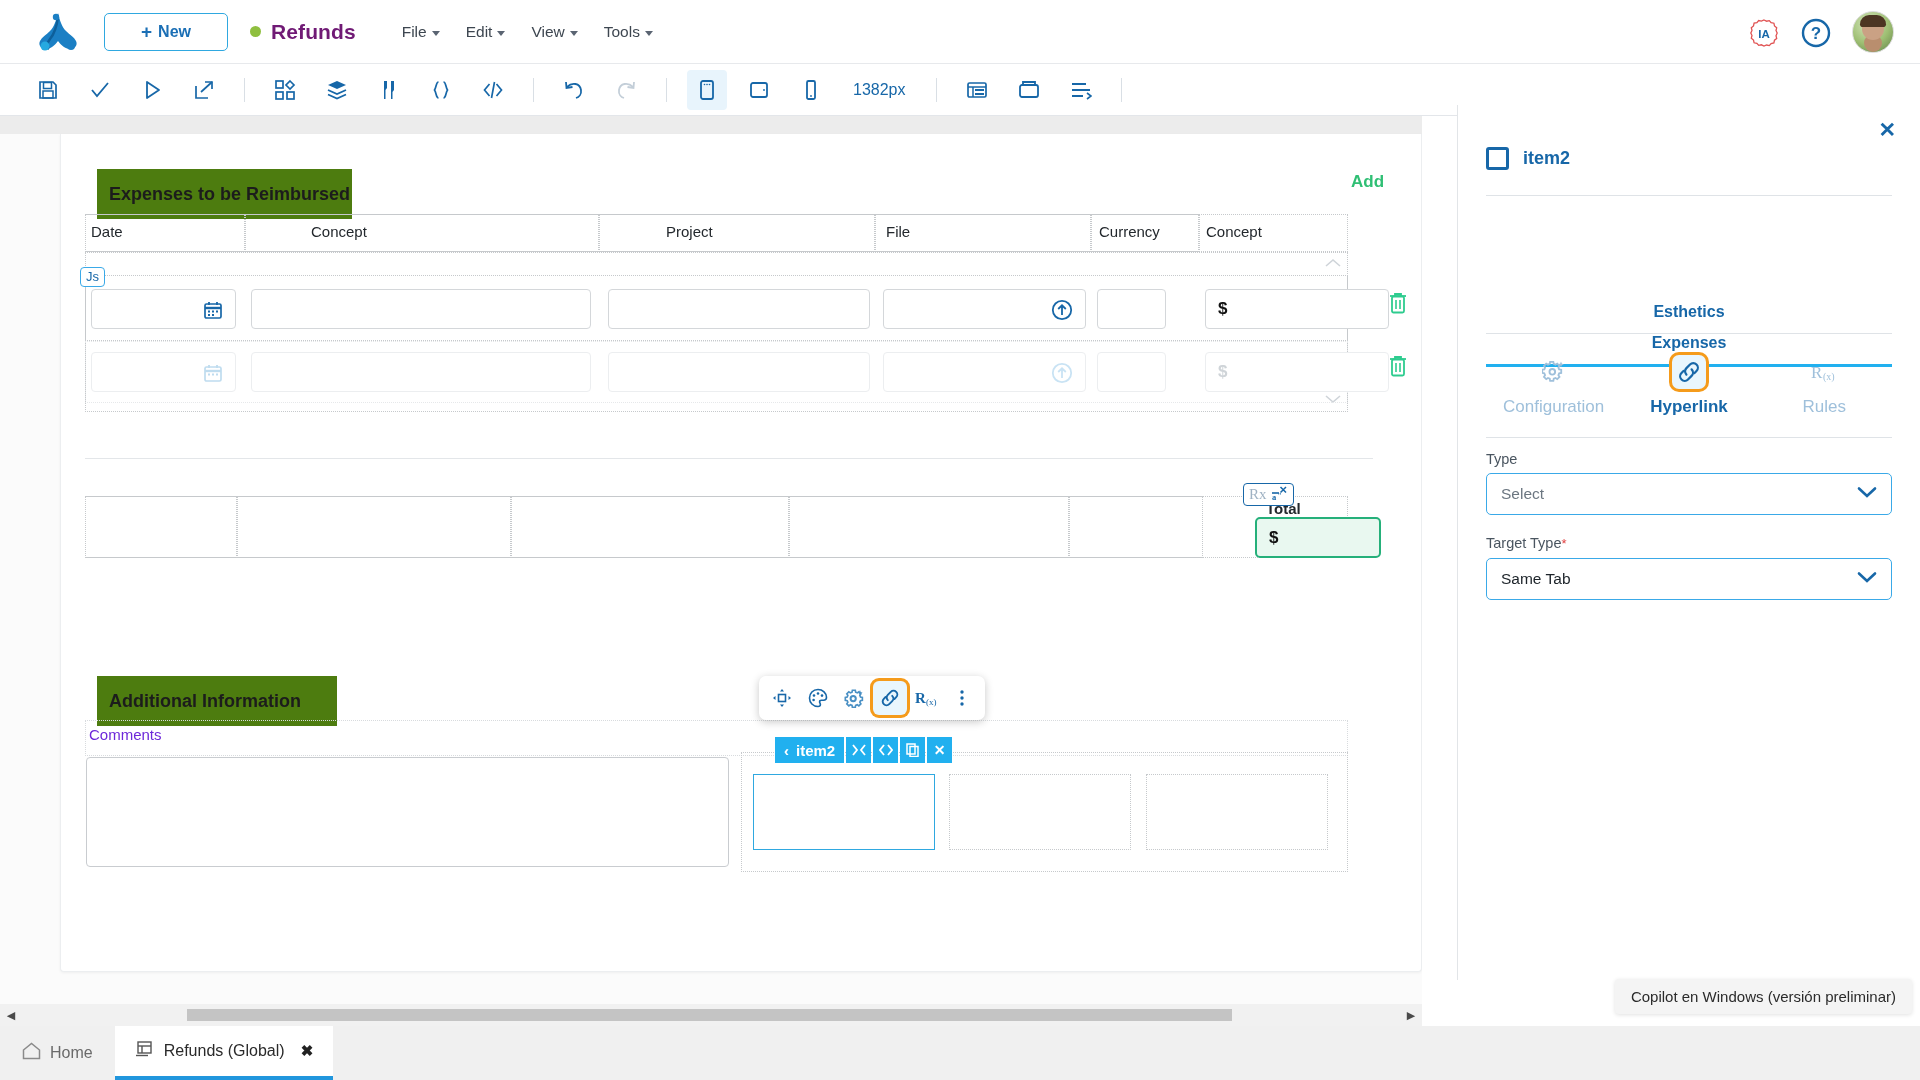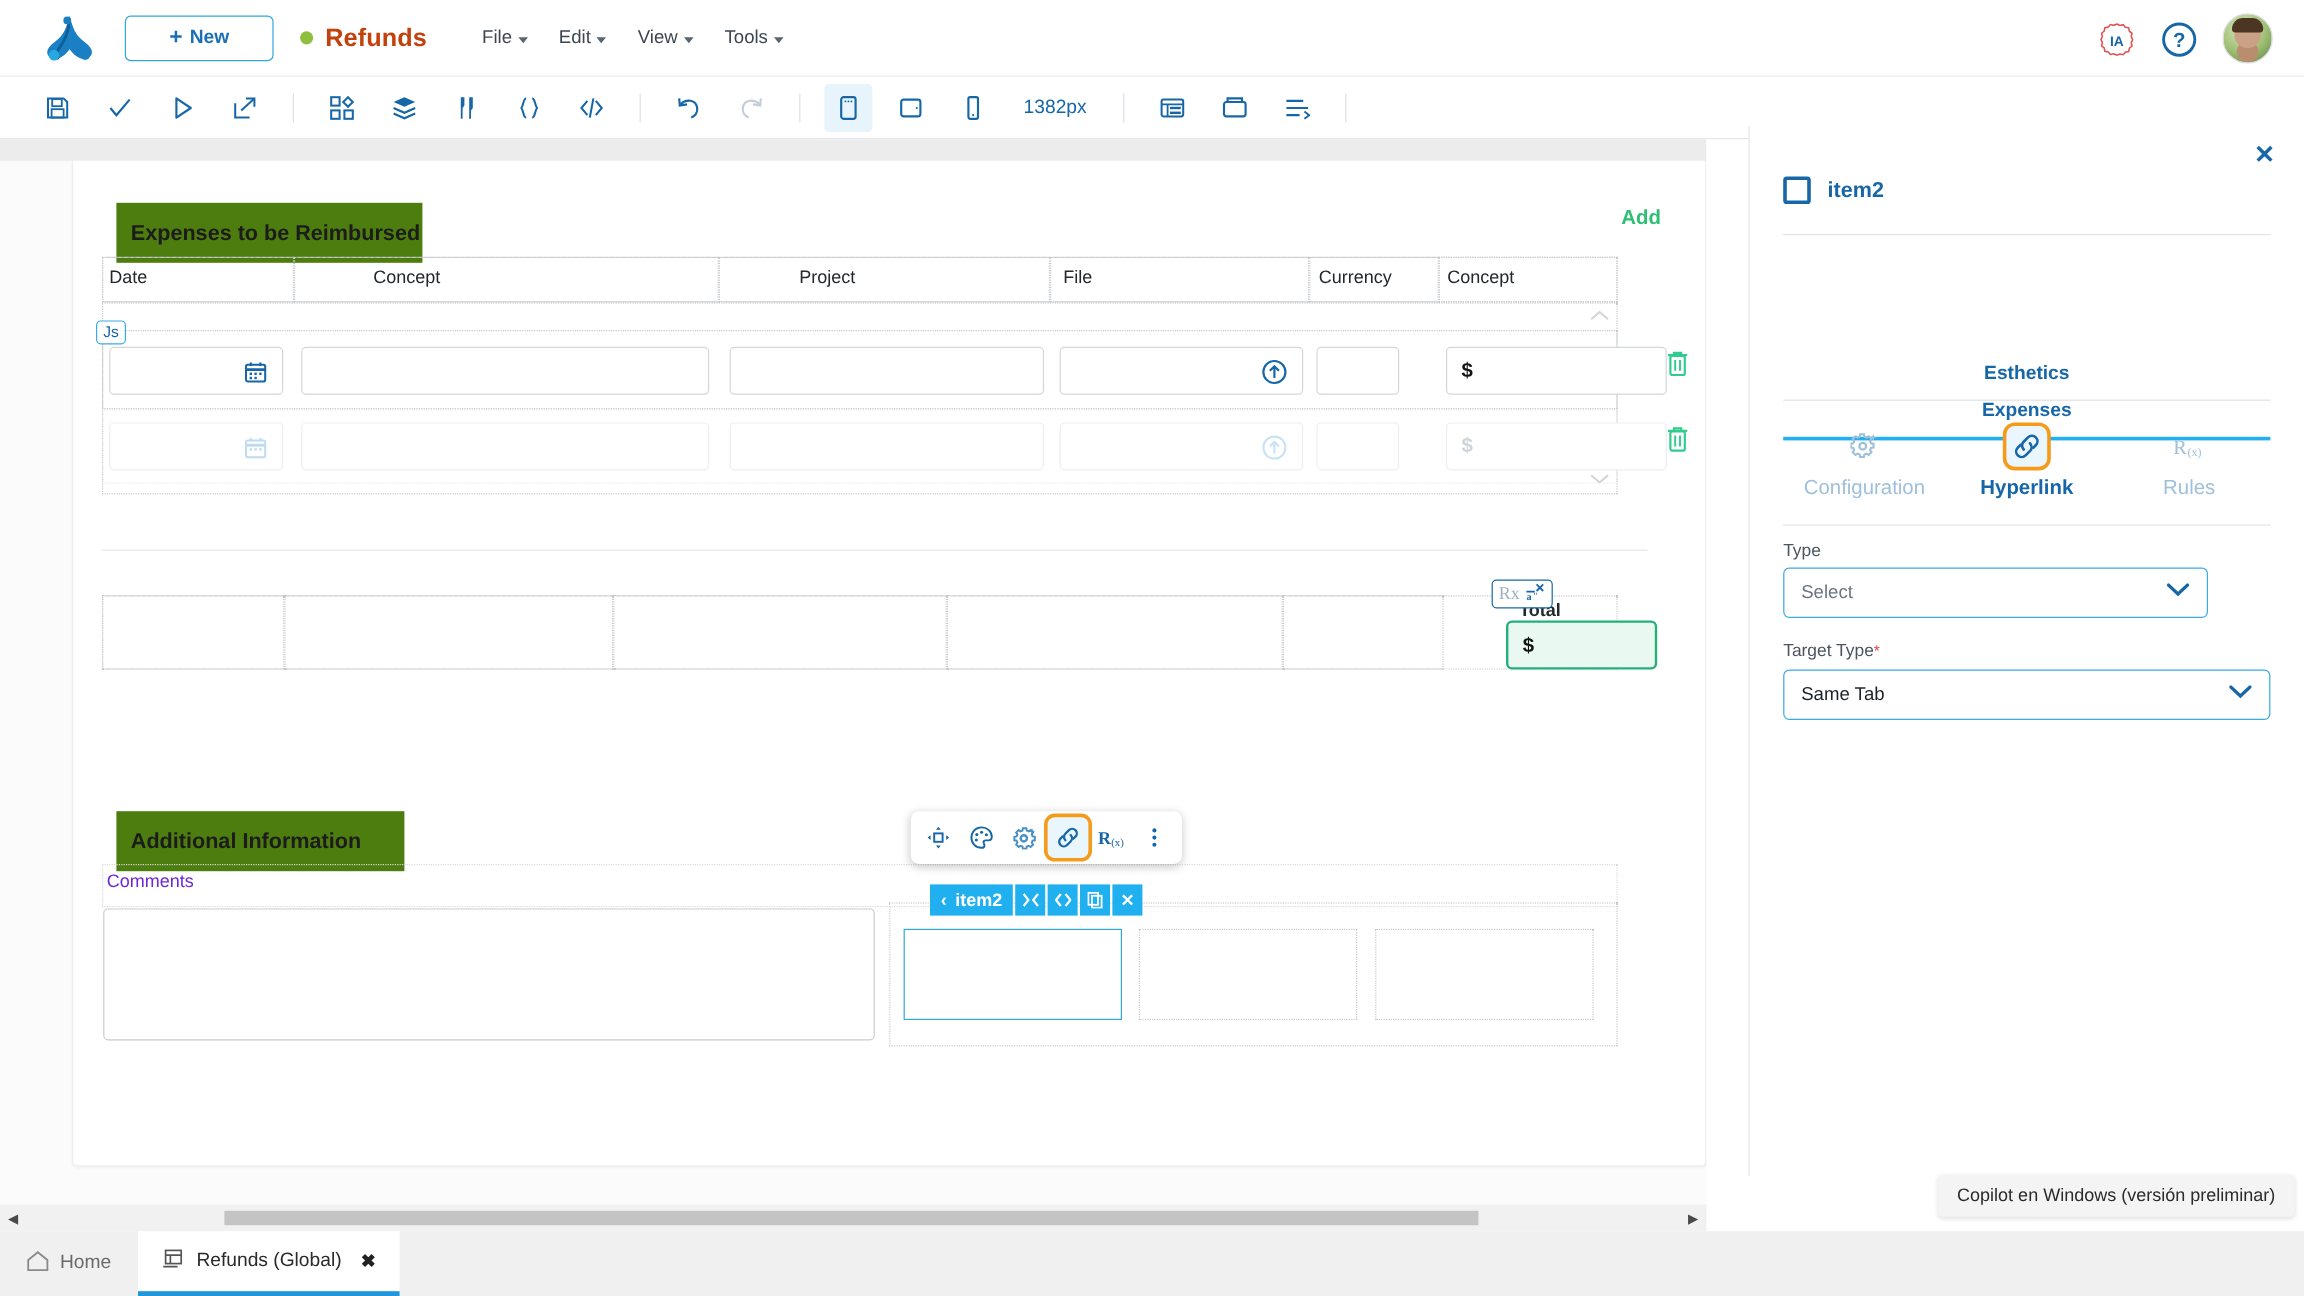--- a/index.html
+++ b/index.html
@@ -24,21 +24,21 @@
     margin-left: 14px;
     width: 124px; height: 38px;
     border: 1.6px solid #2fa8e0; border-radius: 5px;
     background: #fff; color: #1b6fb5;
     display: flex; align-items: center; justify-content: center; gap: 6px;
     font-size: 16px; font-weight: 600; cursor: pointer;
   }
   .new-btn .plus { font-size: 19px; font-weight: 700; color: #1b6fb5; line-height: 1; }
   .app-title {
     margin-left: 22px; display: flex; align-items: center; gap: 10px;
-    font-size: 21px; font-weight: 700; color: #c2410c; letter-spacing: .1px;
+    font-size: 21px; font-weight: 700; color: #701a75; letter-spacing: .1px;
   }
   .status-dot { width: 11px; height: 11px; border-radius: 50%; background: #8fbf3f; display: inline-block; }
   .menus { margin-left: 46px; display: flex; align-items: center; gap: 26px; }
   .menu-item {
     font-size: 15.5px; color: #3d4650; cursor: pointer;
     display: flex; align-items: center; gap: 5px;
   }
   .caret { display: inline-block; width: 0; height: 0;
     border-left: 4.5px solid transparent; border-right: 4.5px solid transparent;
     border-top: 5px solid #5a6472; margin-top: 3px; }
@@ -740,21 +740,21 @@
           <text x="14" y="20" font-family="Liberation Serif, serif" font-size="10" fill="#9fc0db">(x)</text>
         </svg>
       </div>
       <div class="st-lbl">Rules</div>
     </div>
   </div>
 
   <div class="subtab-underline"></div>
 
   <div class="field-label" style="left:28px; top:346px;">Type</div>
-  <div class="sel-field" style="left:28px; top:368px; width:354px; height:42px;">
+  <div class="sel-field" style="left:28px; top:368px; width:406px; height:42px;">
     <span class="val">Select</span>
     <span class="chev">
       <svg width="20" height="13" viewBox="0 0 20 13">
           <path d="M2 2.5 L10 10 L18 2.5" fill="none" stroke="#1767a8" stroke-width="2.6" stroke-linecap="round"></path>
         </svg>
     </span>
   </div>
 
   <div class="field-label" style="left:28px; top:430px;">
     <span>Target Type</span><span class="req">*</span>

